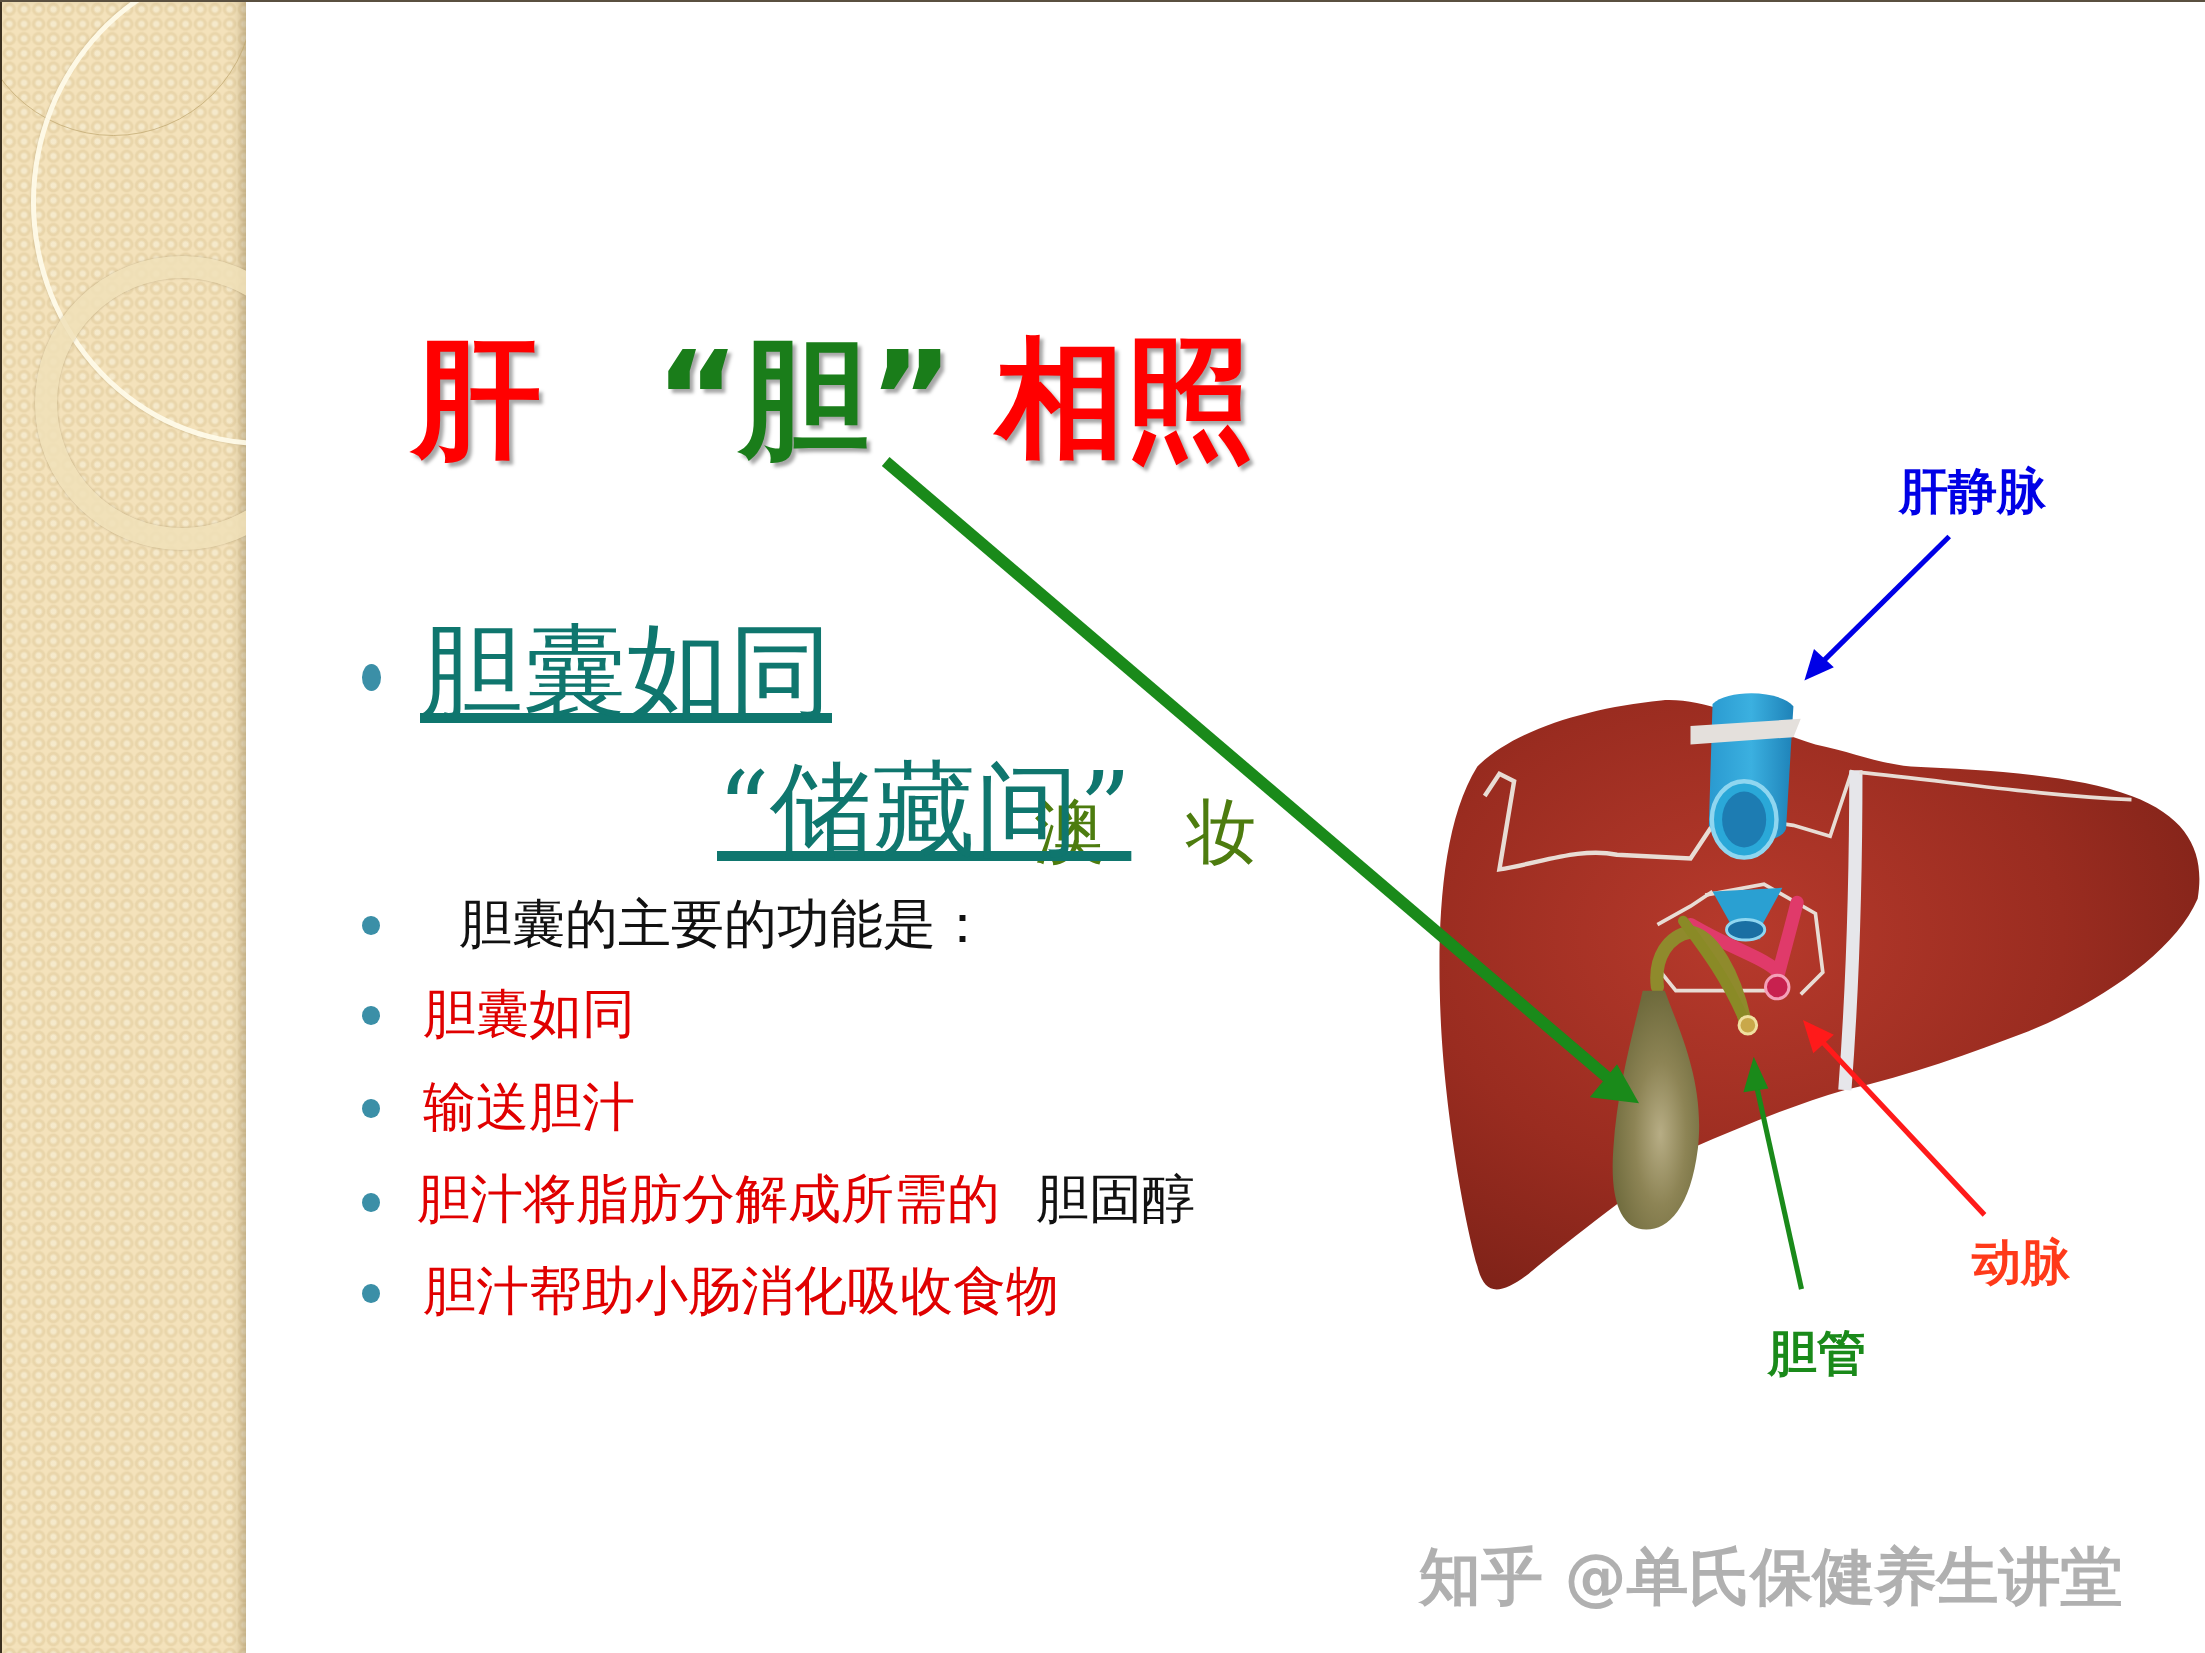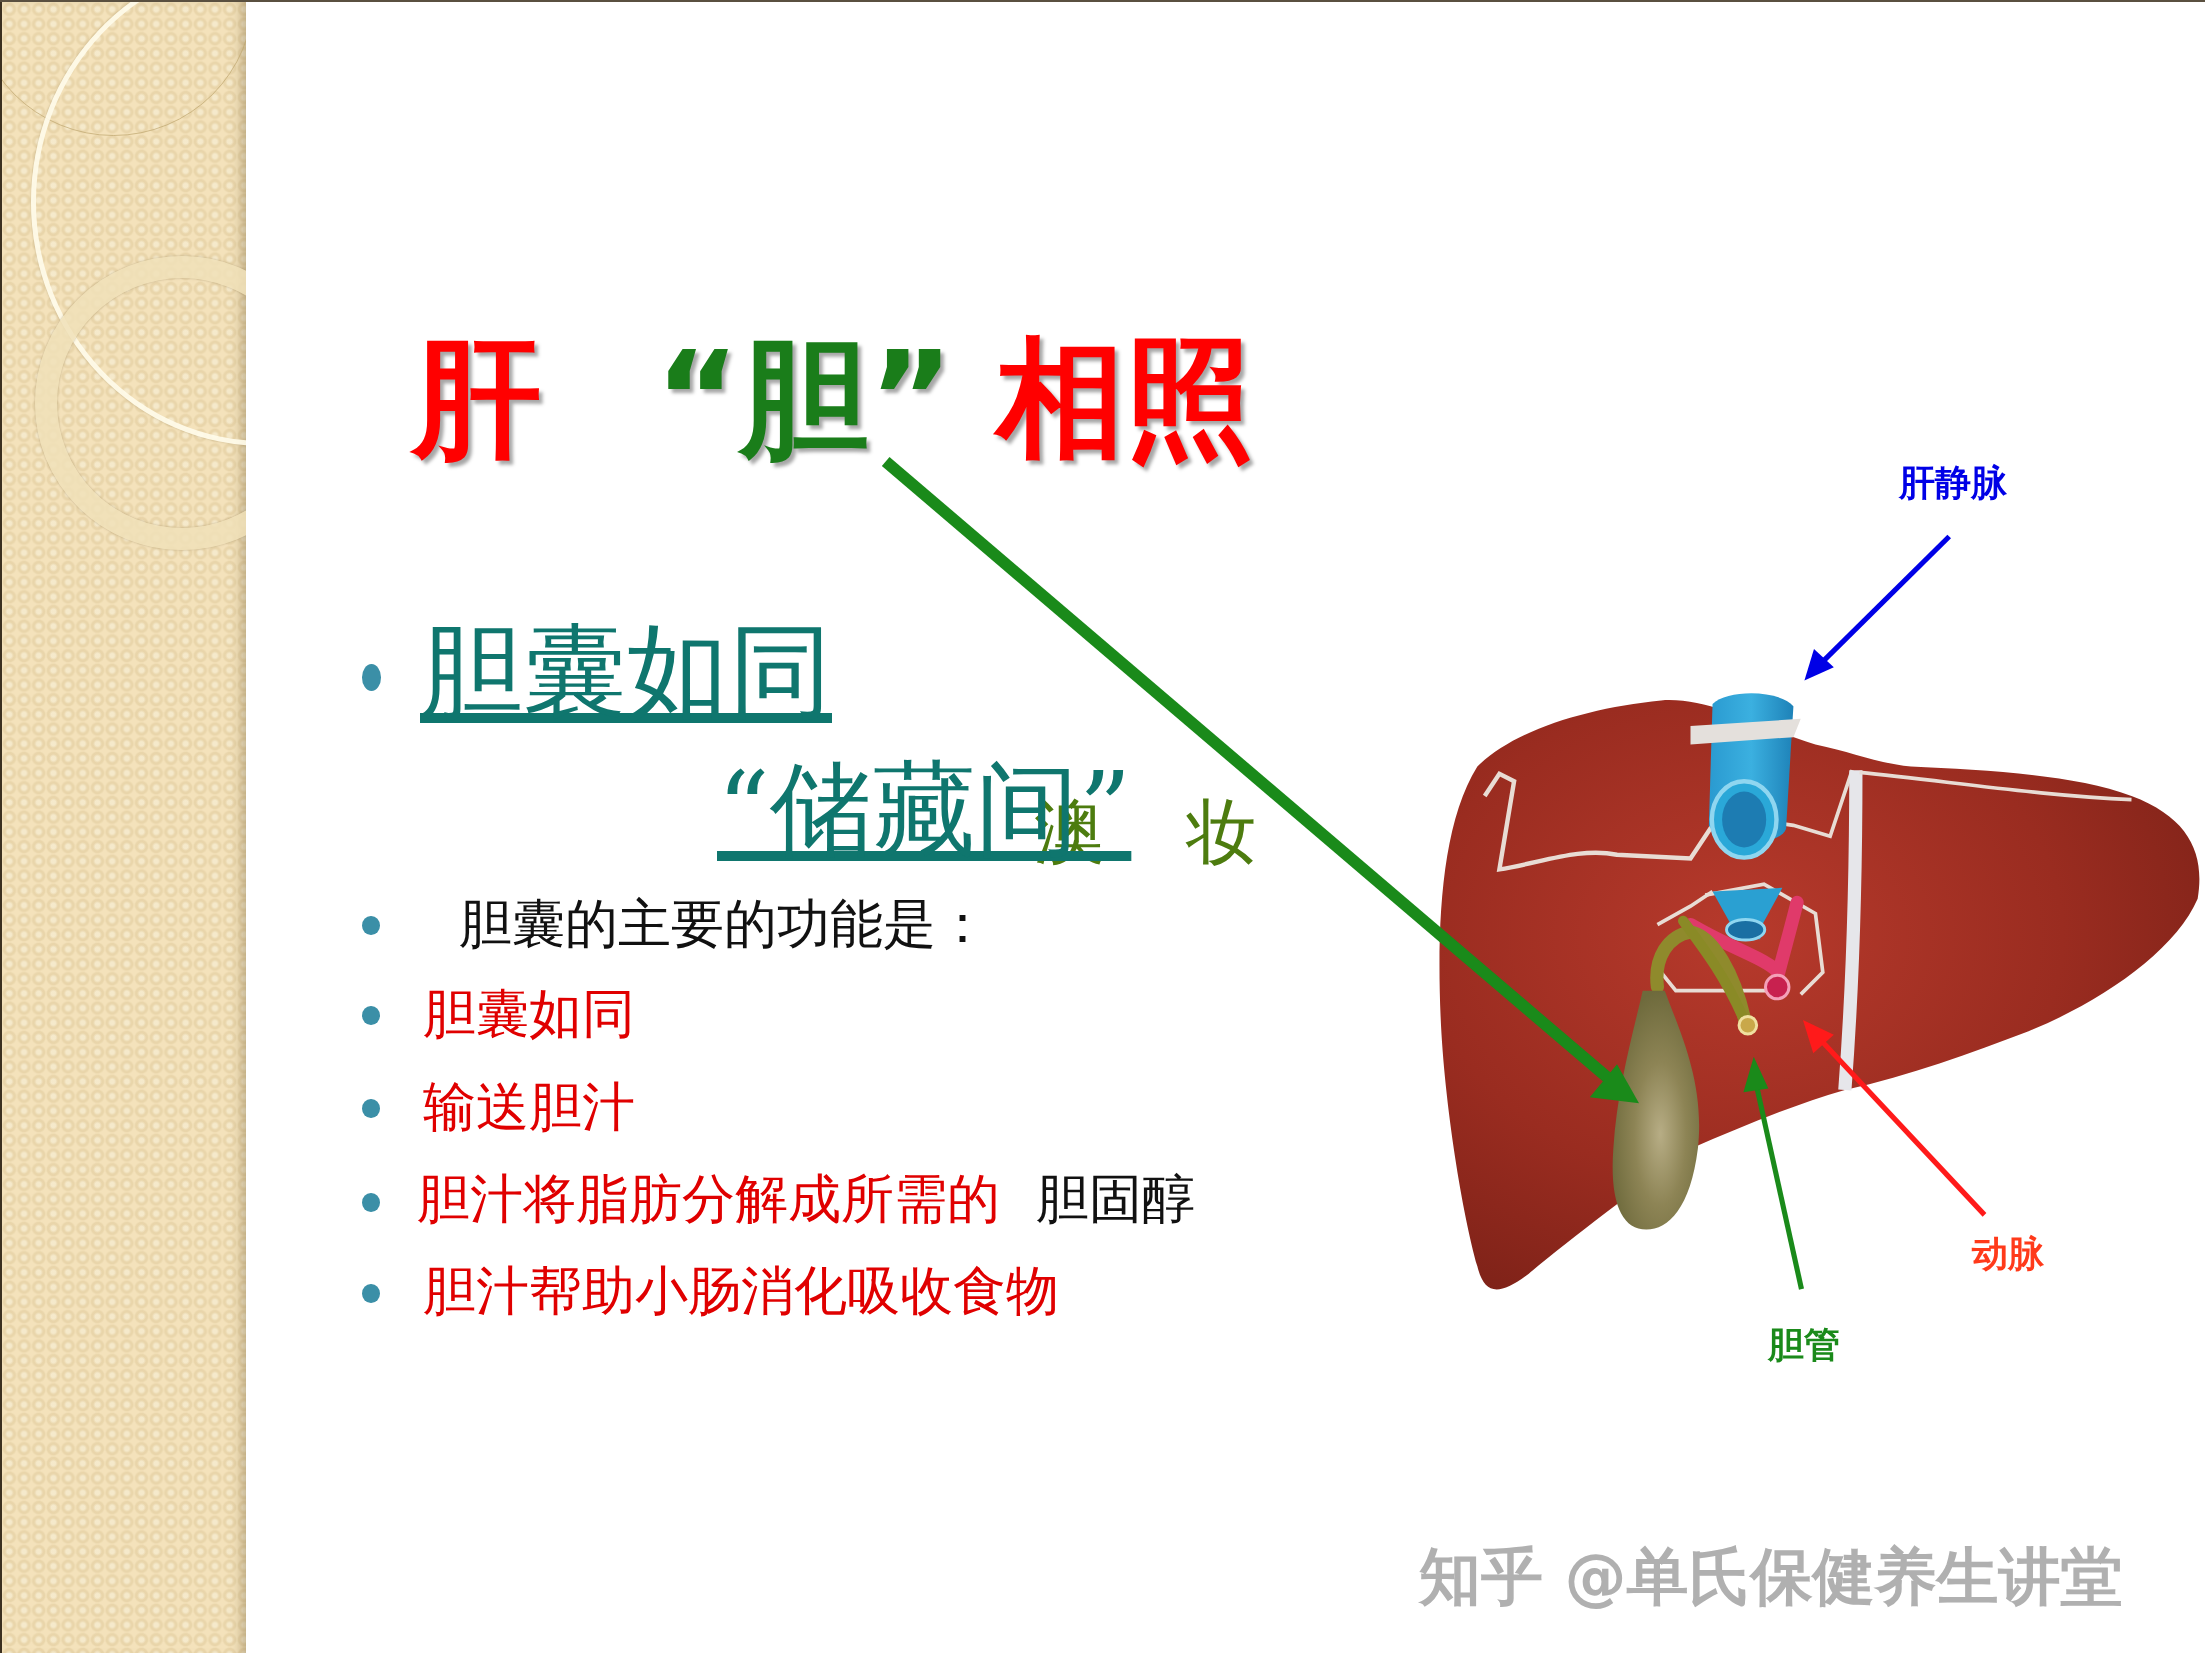--- a/index.html
+++ b/index.html
@@ -50,21 +50,21 @@
     position: absolute; left: 992px; top: 783px; font-size: 71px; color: #4d7c0f;
     font-family: "DejaVu Sans", sans-serif; letter-spacing: 29px; margin-left: 42px;
   }
   .watermark-bottom {
     position: absolute; left: 1419px; top: 1533px; font-size: 62px; color: #b0b0b0;
     font-family: "DejaVu Sans", sans-serif; font-weight: bold; white-space: nowrap;
     text-shadow: -2.2px -1.5px 0 #ffffff;
   }
   .label {
     position: absolute; font-family: "DejaVu Sans", "Liberation Sans", sans-serif;
-    font-weight: bold; font-size: 36px; white-space: nowrap;
+    font-weight: bold; font-size: 49px; white-space: nowrap;
   }
   svg.overlay { position: absolute; left: 0; top: 0; }
   .frame-bottom { position: absolute; left: 0; top: 1651px; width: 2205px; height: 2.9px; background: #b9b9b9; }
 </style>
 </head>
 <body>
 
 <div class="sidebar">
   <div class="sidebar-clip">
     <div class="ring ring-thin"></div>

